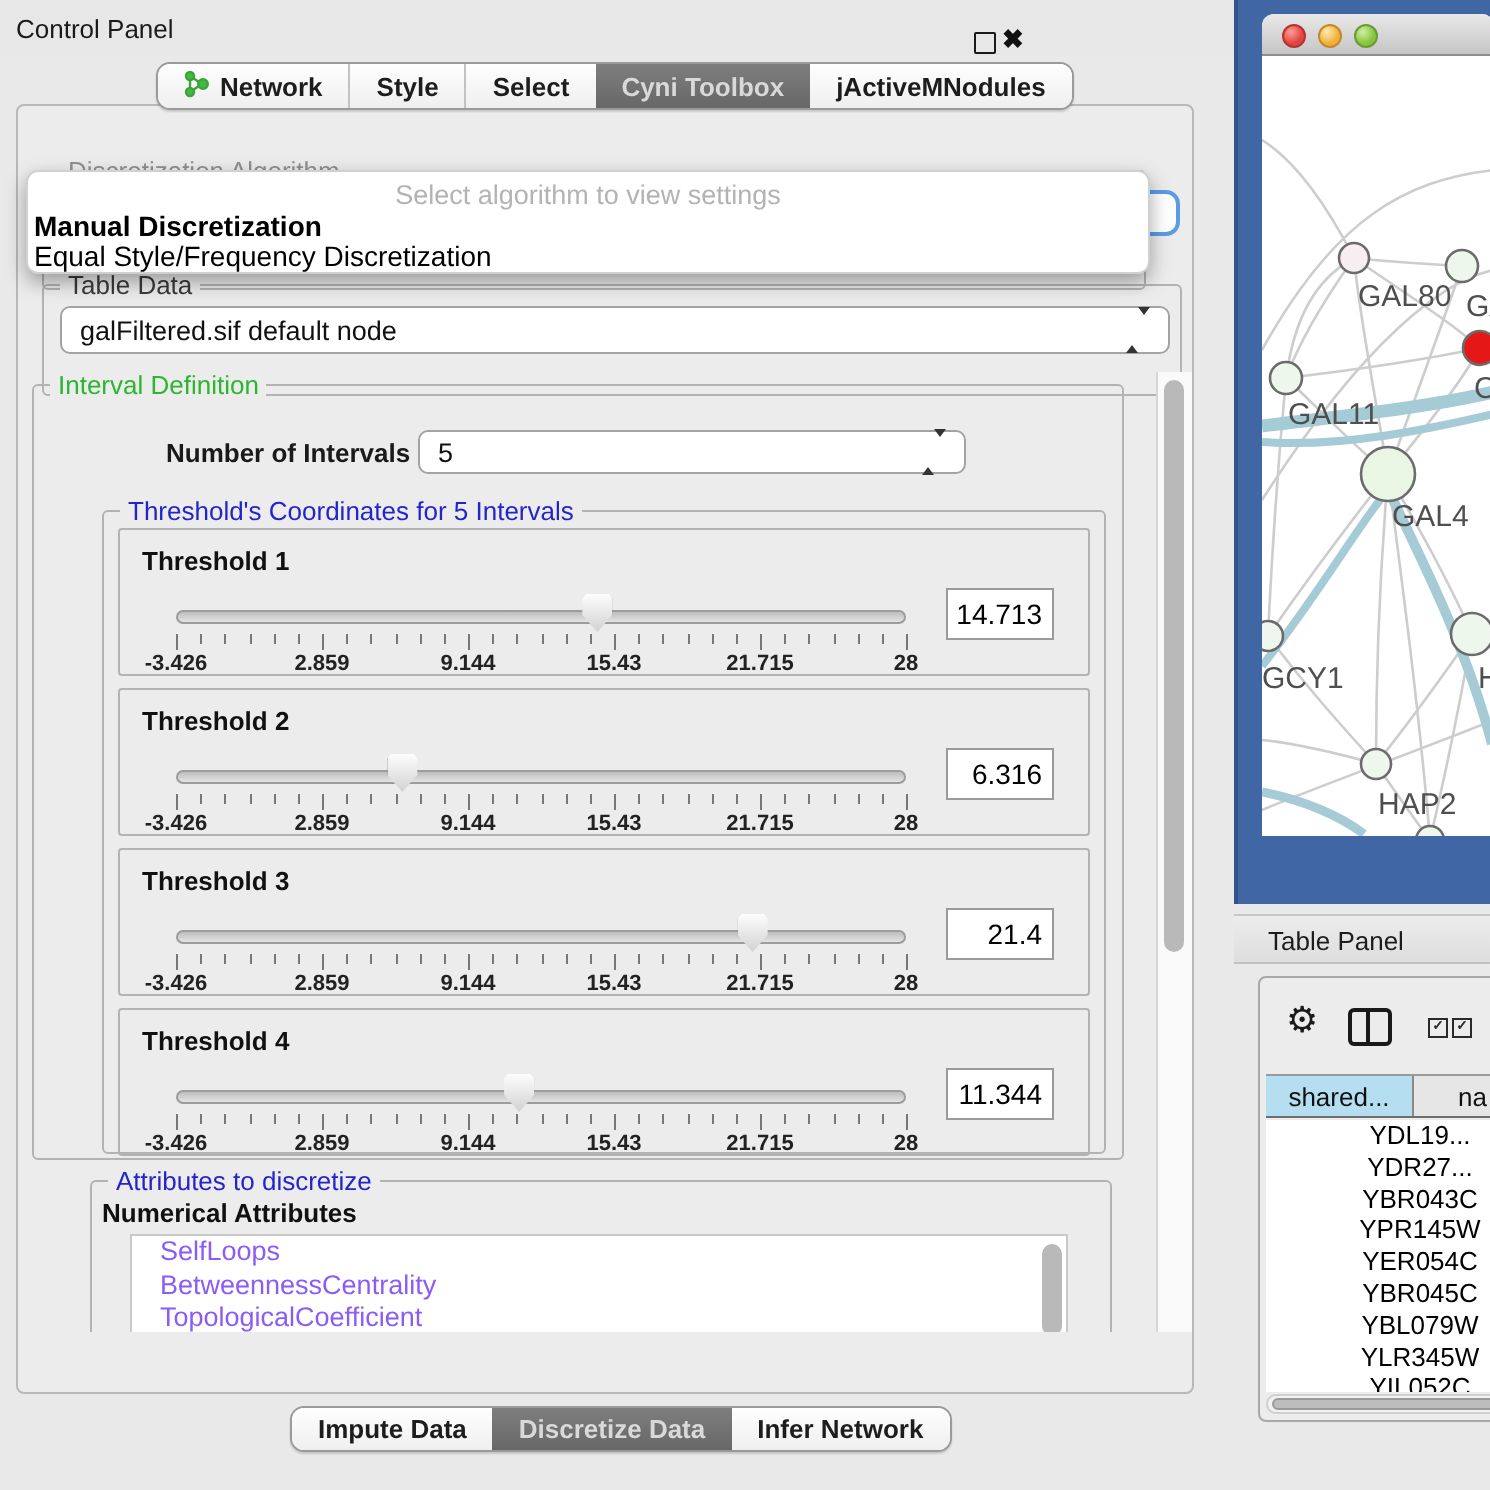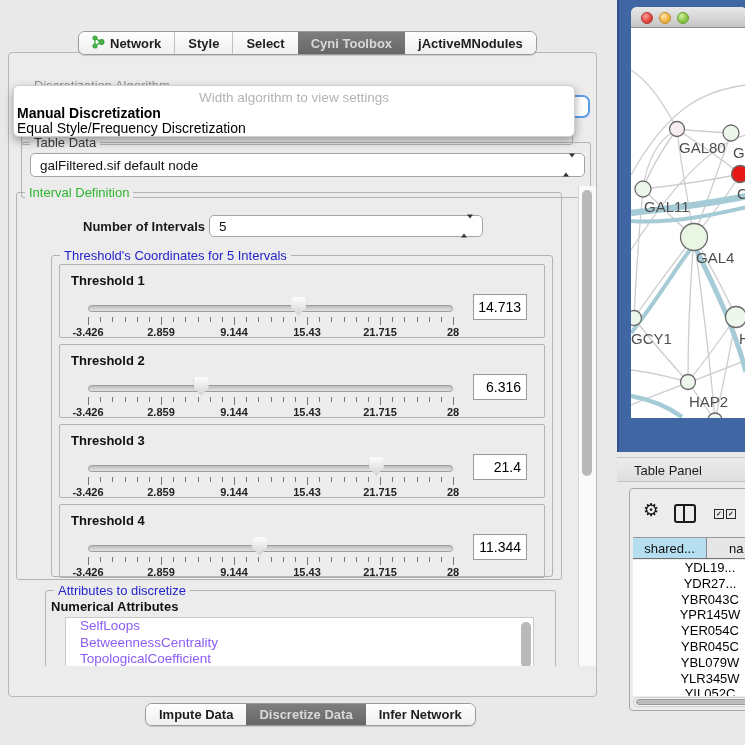--- a/index.html
+++ b/index.html
@@ -121,20 +121,25 @@
   .hscroll{position:absolute;left:3px;right:3px;top:208px;height:10px;background:#f2f2f2;border:1px solid #cfcfcf;border-radius:5px;box-sizing:border-box;}
   .hthumb{position:absolute;left:2px;top:1px;height:6px;width:96%;background:#bdbdbd;border:1px solid #9a9a9a;border-radius:4px;box-sizing:border-box;}
 
   .bold{font-weight:bold;}
 </style>
 </head>
 <body>
 
 <div class="stage">
 
+  <div class="cp-header">
+    <span class="cp-title">Control Panel</span>
+    <span class="float-ico"></span>
+    <span class="close-ico">✖</span>
+  </div>
 
   <div class="segbar top-tabs" id="topTabs">
       <div class="seg">
         <span><svg width="13" height="14" viewBox="0 0 13 14">
             <g stroke="#3aa53a" stroke-width="1.2" fill="#49b649">
               <line x1="3" y1="3" x2="9" y2="7"></line>
               <line x1="3" y1="11" x2="9" y2="7"></line>
               <line x1="3" y1="3" x2="3" y2="11"></line>
               <circle cx="3" cy="3" r="2"></circle>
               <circle cx="3" cy="11" r="2"></circle>
@@ -169,21 +174,21 @@
         <span>galFiltered.sif default node</span>
         <span class="arrows"><span class="arr-up"></span><span class="arr-down"></span></span>
       </div>
     </div>
 
   </div>
 
   <div class="alg-combo-sliver"></div>
 
   <div class="popup">
-    <div class="popup-hint">Width algorithm to view settings</div>
+    <div class="popup-hint">Select algorithm to view settings</div>
     <div id="popupOpts">
         <div class="popup-opt sel" style="top: 19px;">Manual Discretization</div>
         <div class="popup-opt" style="top: 34px;">Equal Style/Frequency Discretization</div>
       </div>
   </div>
 
   <div class="viewport">
 
     <div class="group" style="left:2px;top:6px;width:546px;height:388px;">
       <span class="gtitle t-green">Interval Definition</span>

